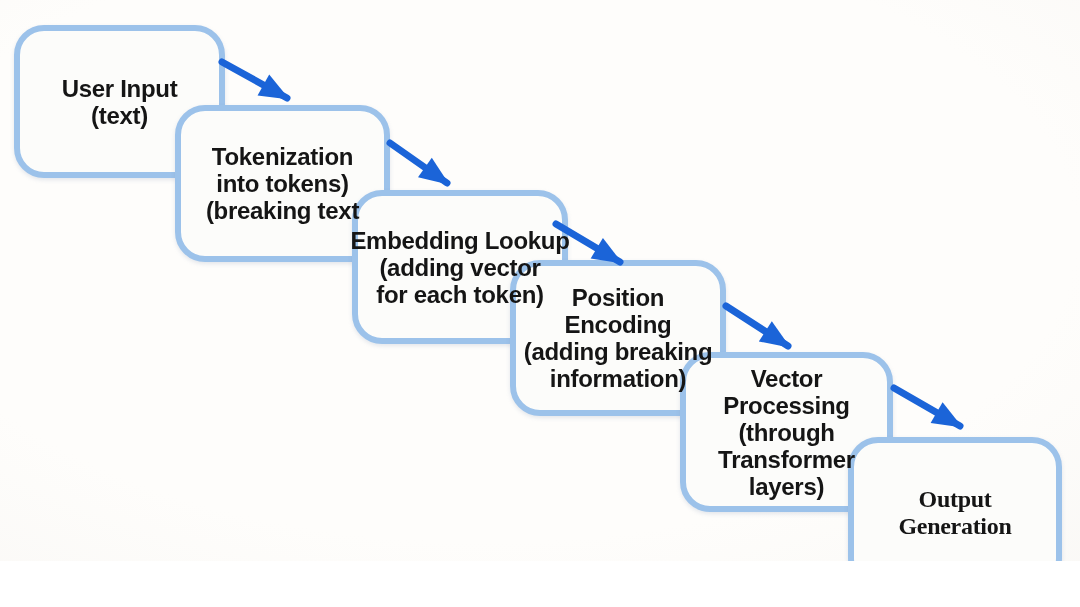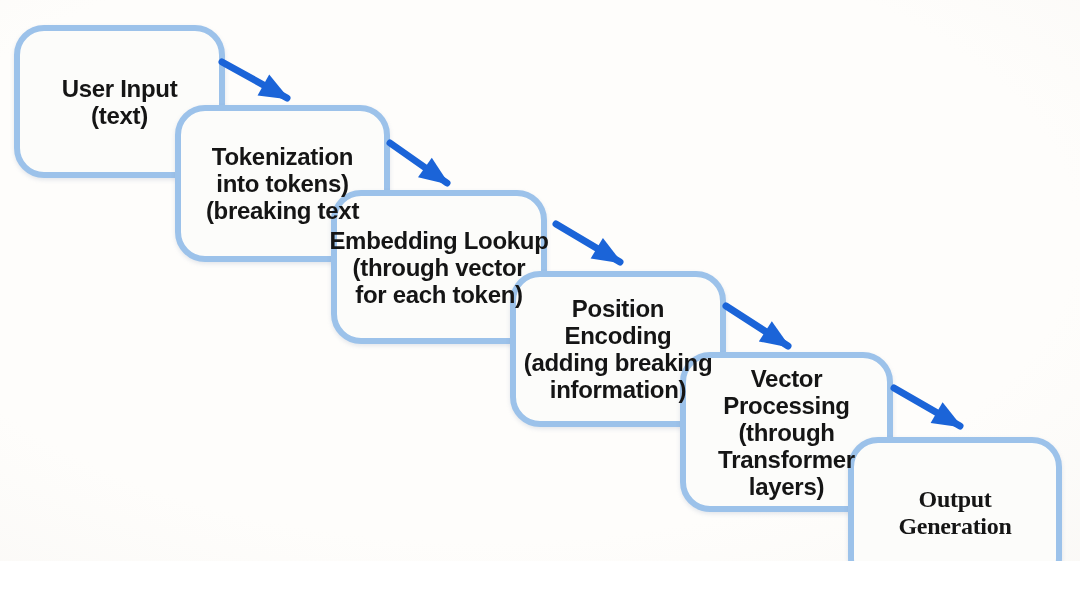--- a/index.html
+++ b/index.html
@@ -24,22 +24,22 @@
   .flow-box {
     position: absolute;
     background: var(--box-fill);
     border: 6px solid var(--box-border);
     border-radius: 30px;
     box-shadow: 0 2px 4px rgba(130, 150, 180, 0.22);
   }
   
   .box-1 { left: 14px;  top: 25px;  width: 211px; height: 153px; }
   .box-2 { left: 175px; top: 105px; width: 215px; height: 157px; }
-  .box-3 { left: 331px; top: 190px; width: 216px; height: 154px; }
-  .box-4 { left: 510px; top: 271px; width: 216px; height: 156px; }
+  .box-3 { left: 352px; top: 190px; width: 216px; height: 154px; }
+  .box-4 { left: 510px; top: 260px; width: 216px; height: 156px; }
   .box-5 { left: 680px; top: 352px; width: 213px; height: 160px; }
   .box-6 { left: 848px; top: 437px; width: 214px; height: 151px; font-family: Liberation Serif, serif; }
 
   .flow-label {
     position: absolute;
     left: -20px; right: -20px; top: -6px; bottom: -6px;
     z-index: 10;
     display: flex;
     flex-direction: column;
     align-items: center;
@@ -85,21 +85,21 @@
     <div class="flow-label">
       <span>Tokenization</span>
       <span>into tokens)</span>
       <span>(breaking text</span>
     </div>
   </div>
 
   <div class="flow-box box-3">
     <div class="flow-label">
       <span>Embedding Lookup</span>
-      <span>(through vector</span>
+      <span>(adding vector</span>
       <span>for each token)</span>
     </div>
   </div>
 
   <div class="flow-box box-4">
     <div class="flow-label">
       <span>Position</span>
       <span>Encoding</span>
       <span>(adding breaking</span>
       <span>information)</span>

